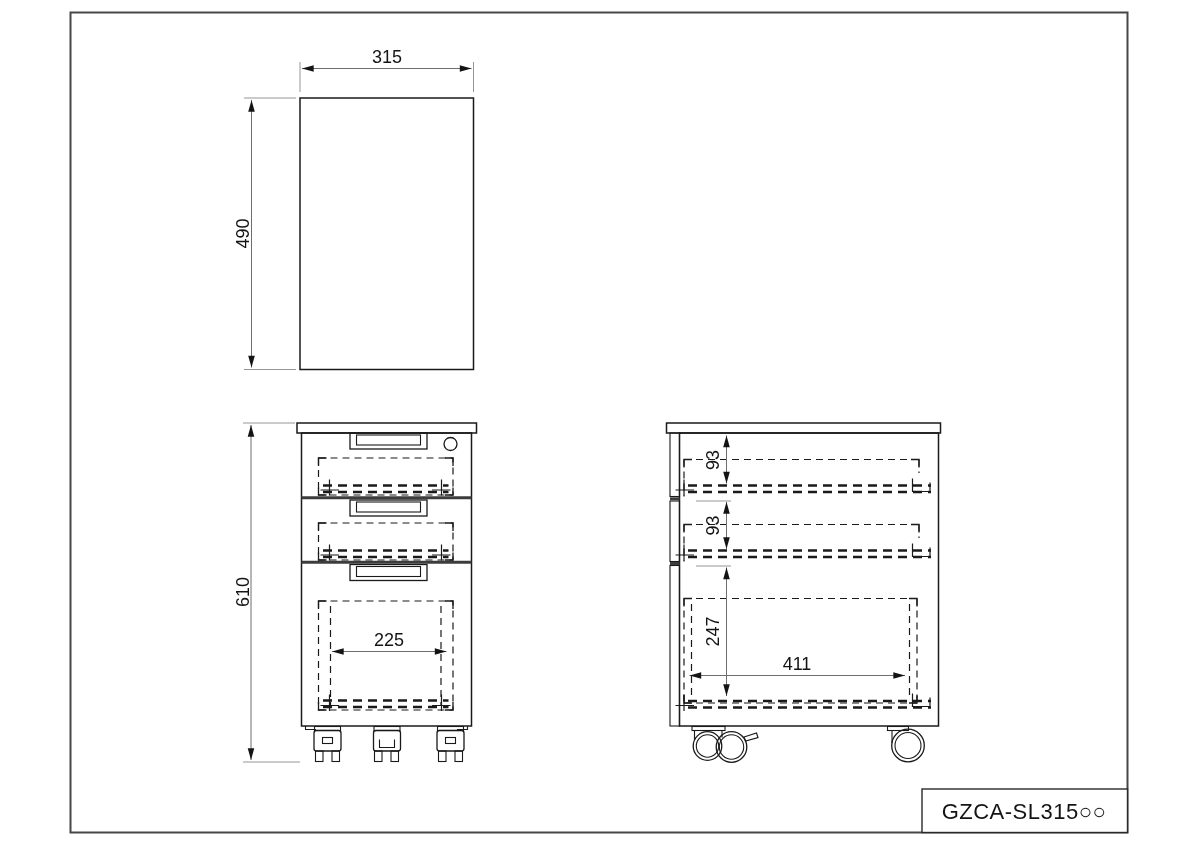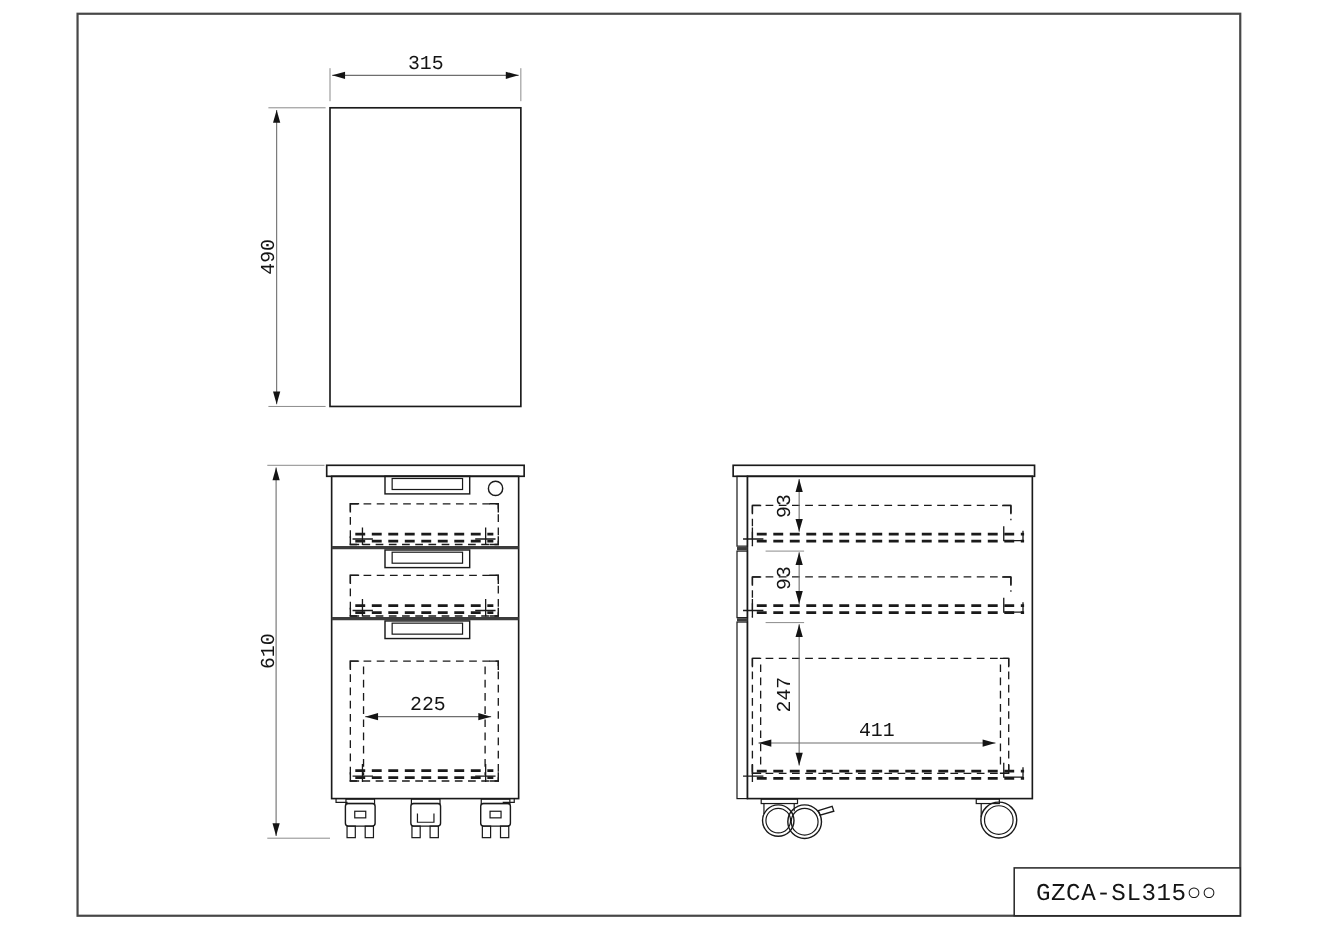--- a/index.html
+++ b/index.html
@@ -1,16 +1,16 @@
 <!DOCTYPE html>
 <html><head>
 <meta charset="utf-8">
 <style>
   html,body{margin:0;padding:0;background:#fff;}
-  .page{position:relative;width:1200px;height:848px;background:#ffffff;font-family:Liberation Mono, monospace;}
+  .page{position:relative;width:1200px;height:848px;background:#ffffff;font-family:Liberation Sans, sans-serif;}
   svg{display:block;}
   .ln{stroke:#1a1a1a;stroke-width:1.5;fill:none;}
   .ln-thin{stroke:#1a1a1a;stroke-width:1.1;fill:none;}
   .dash{stroke:#1a1a1a;stroke-width:1.2;fill:none;stroke-dasharray:7 5;}
   .rail{stroke:#1a1a1a;stroke-width:2.5;fill:none;stroke-dasharray:9 6;}
   .mark{stroke:#1a1a1a;stroke-width:1.3;fill:none;}
   .clip{stroke:#1a1a1a;stroke-width:1.2;fill:none;}
   .dim{stroke:#6e6e6e;stroke-width:1;fill:none;}
   .ext{stroke:#8a8a8a;stroke-width:0.9;fill:none;}
   .divider{stroke:#3c3c3c;stroke-width:3;fill:none;}

